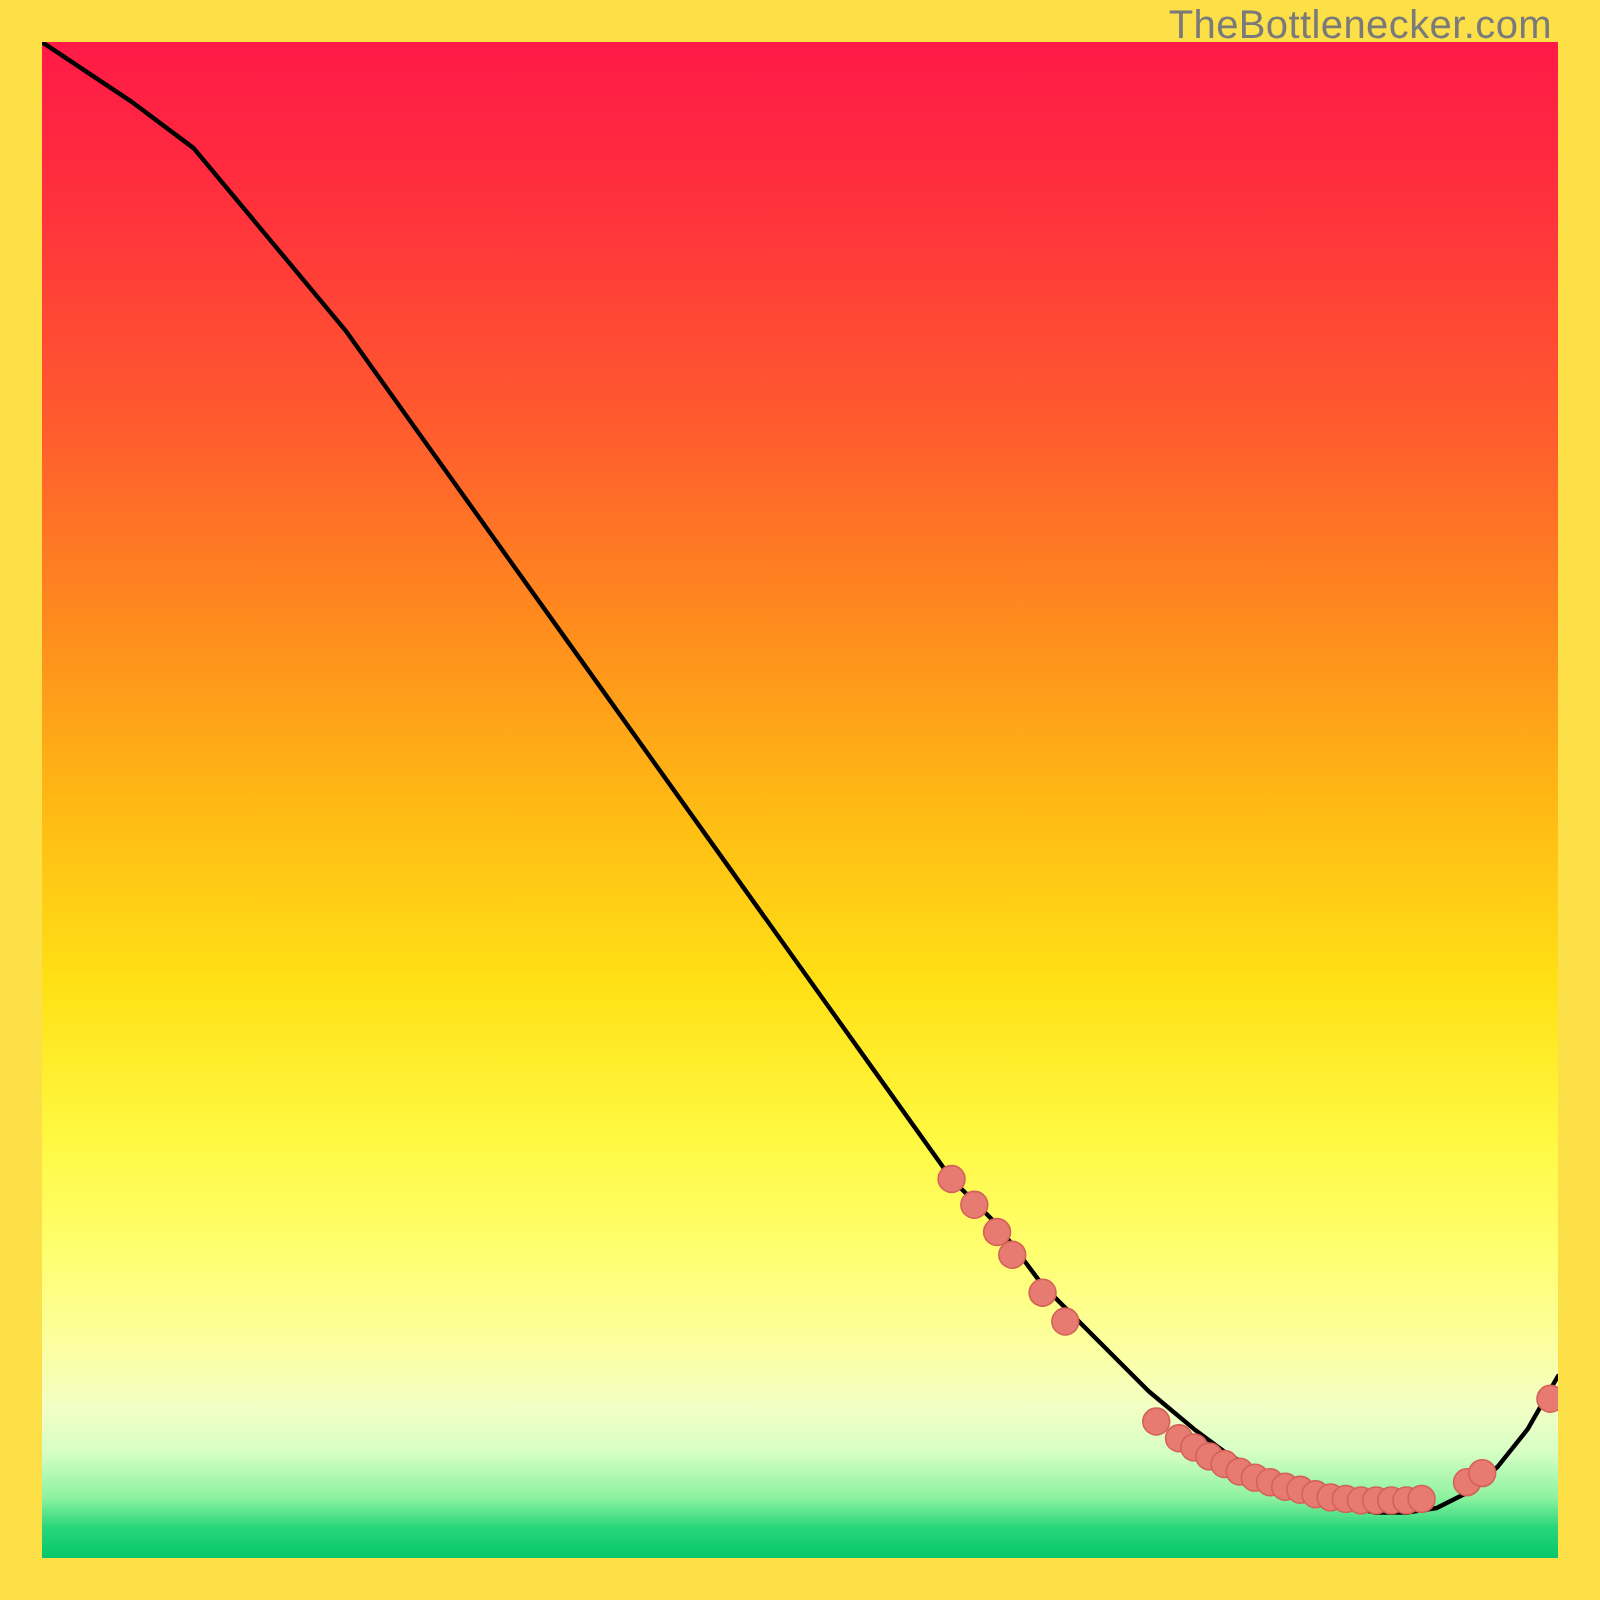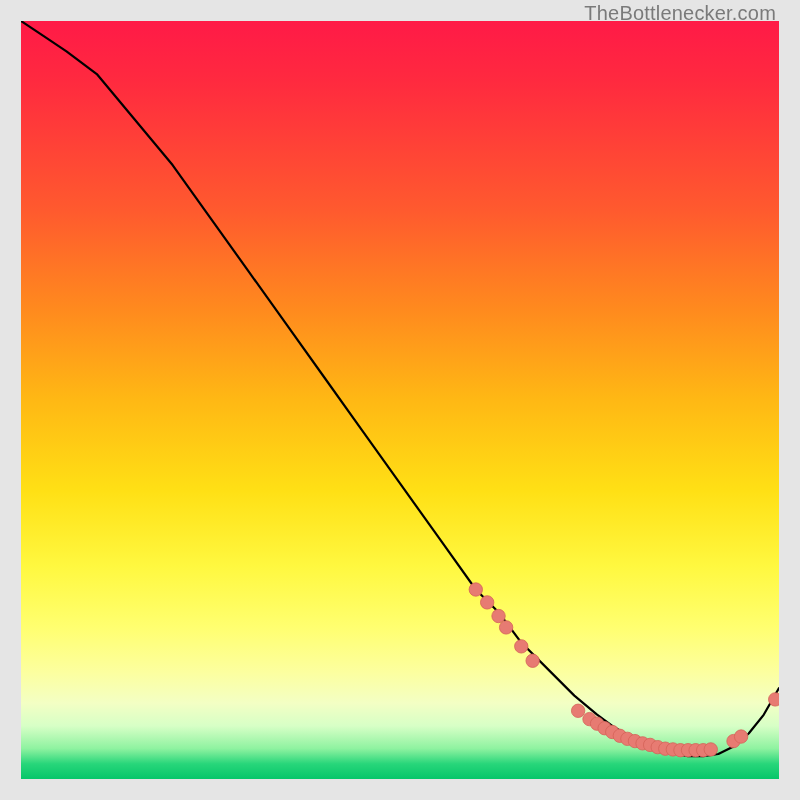--- a/index.html
+++ b/index.html
@@ -8,21 +8,21 @@
     width: 800px;
     height: 800px;
     background: #000;
     overflow: hidden;
     font-family: Arial, Helvetica, sans-serif;
   }
   .stage {
     position: relative;
     width: 800px;
     height: 800px;
-    background: #e5e5e5;
+    background: #fde047;
   }
   .plot {
     position: absolute;
     left: 21px;
     top: 21px;
     width: 758px;
     height: 758px;
     overflow: hidden;
   }
   .gradient {

